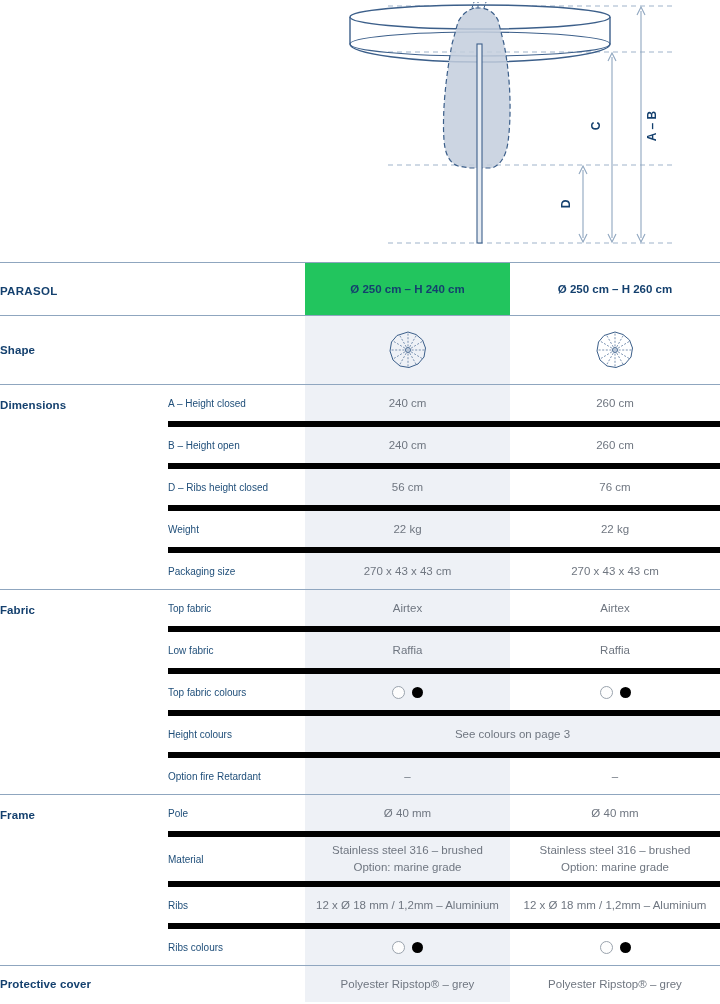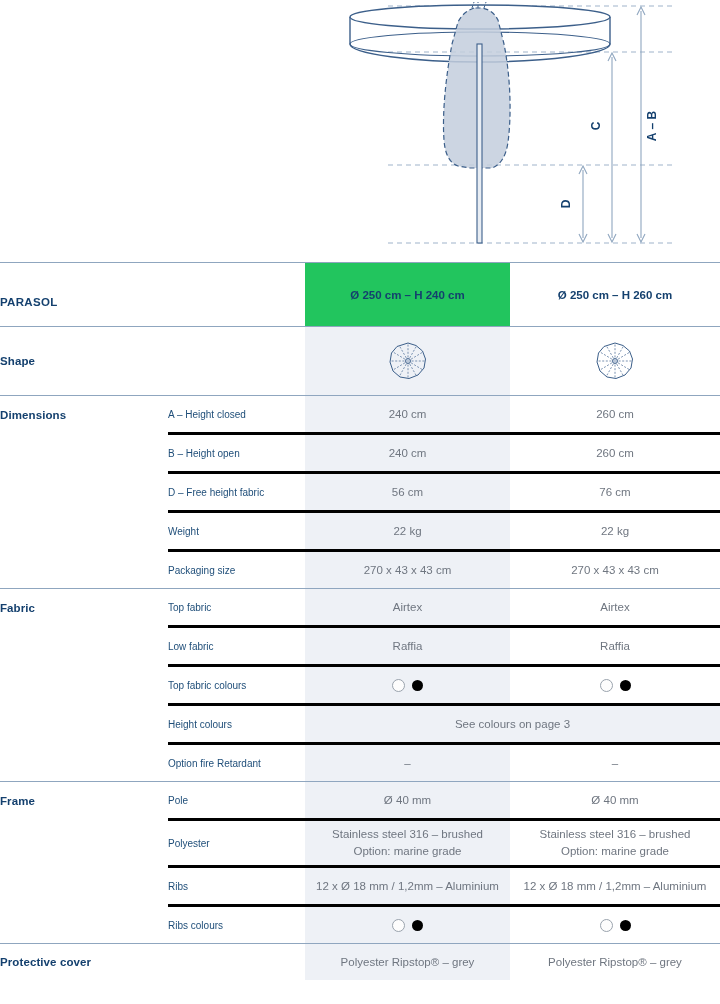--- a/index.html
+++ b/index.html
@@ -73,21 +73,21 @@
   }
   .cell-head.shaded { background: #22c55e; }
 
   tr.row td { height: 36px; }
   tr.row-head td { height: 48px; }
   tr.row-shape td { height: 68px; }
   tr.row-tall td { height: 44px; }
 
   
   tr.sep-full > td { border-top: 1px solid #8fa6bf; }
-  tr.sep-sub > td.sub-line { border-top: 3px solid #000000; }
+  tr.sep-sub > td.sub-line { border-top: 6px solid #000000; }
 
   .swatches {
     display: flex;
     justify-content: center;
     align-items: center;
     gap: 7px;
   }
   .sw {
     width: 11px;
     height: 11px;
@@ -156,21 +156,21 @@
 <table class="spec-table">
   <colgroup>
     <col class="c-section">
       <col class="c-label">
       <col class="c-v1">
       <col class="c-v2">
   </colgroup>
   <tbody>
 
     <tr class="row-head sep-full">
-      <td class="cell-section caps" style="padding-top:15px;vertical-align:middle">PARASOL</td>
+      <td class="cell-section caps" style="padding-top:4px;vertical-align:middle">PARASOL</td>
       <td></td>
       <td class="cell-head shaded">Ø 250 cm – H 240 cm</td>
       <td class="cell-head">Ø 250 cm – H 260 cm</td>
     </tr>
 
     <tr class="row-shape sep-full">
       <td class="cell-section">Shape</td>
       <td></td>
       <td class="cell-val shaded">
         <div class="shape-icon">
@@ -225,21 +225,21 @@
       <td class="cell-val">260 cm</td>
     </tr>
     <tr class="row sep-sub">
       <td></td>
       <td class="cell-label sub-line">B – Height open</td>
       <td class="cell-val shaded sub-line">240 cm</td>
       <td class="cell-val sub-line">260 cm</td>
     </tr>
     <tr class="row sep-sub">
       <td></td>
-      <td class="cell-label sub-line">D – Free height fabric</td>
+      <td class="cell-label sub-line">D – Ribs height closed</td>
       <td class="cell-val shaded sub-line">56 cm</td>
       <td class="cell-val sub-line">76 cm</td>
     </tr>
     <tr class="row sep-sub">
       <td></td>
       <td class="cell-label sub-line">Weight</td>
       <td class="cell-val shaded sub-line">22 kg</td>
       <td class="cell-val sub-line">22 kg</td>
     </tr>
     <tr class="row sep-sub">
@@ -290,21 +290,21 @@
     </tr>
 
     <tr class="row sep-full">
       <td class="cell-section">Frame</td>
       <td class="cell-label">Pole</td>
       <td class="cell-val shaded">Ø 40 mm</td>
       <td class="cell-val">Ø 40 mm</td>
     </tr>
     <tr class="row-tall sep-sub">
       <td></td>
-      <td class="cell-label sub-line">Polyester</td>
+      <td class="cell-label sub-line">Material</td>
       <td class="cell-val shaded sub-line two-line">
         <div>Stainless steel 316 – brushed</div>
         <div>Option: marine grade</div>
       </td>
       <td class="cell-val sub-line two-line">
         <div>Stainless steel 316 – brushed</div>
         <div>Option: marine grade</div>
       </td>
     </tr>
     <tr class="row sep-sub">

